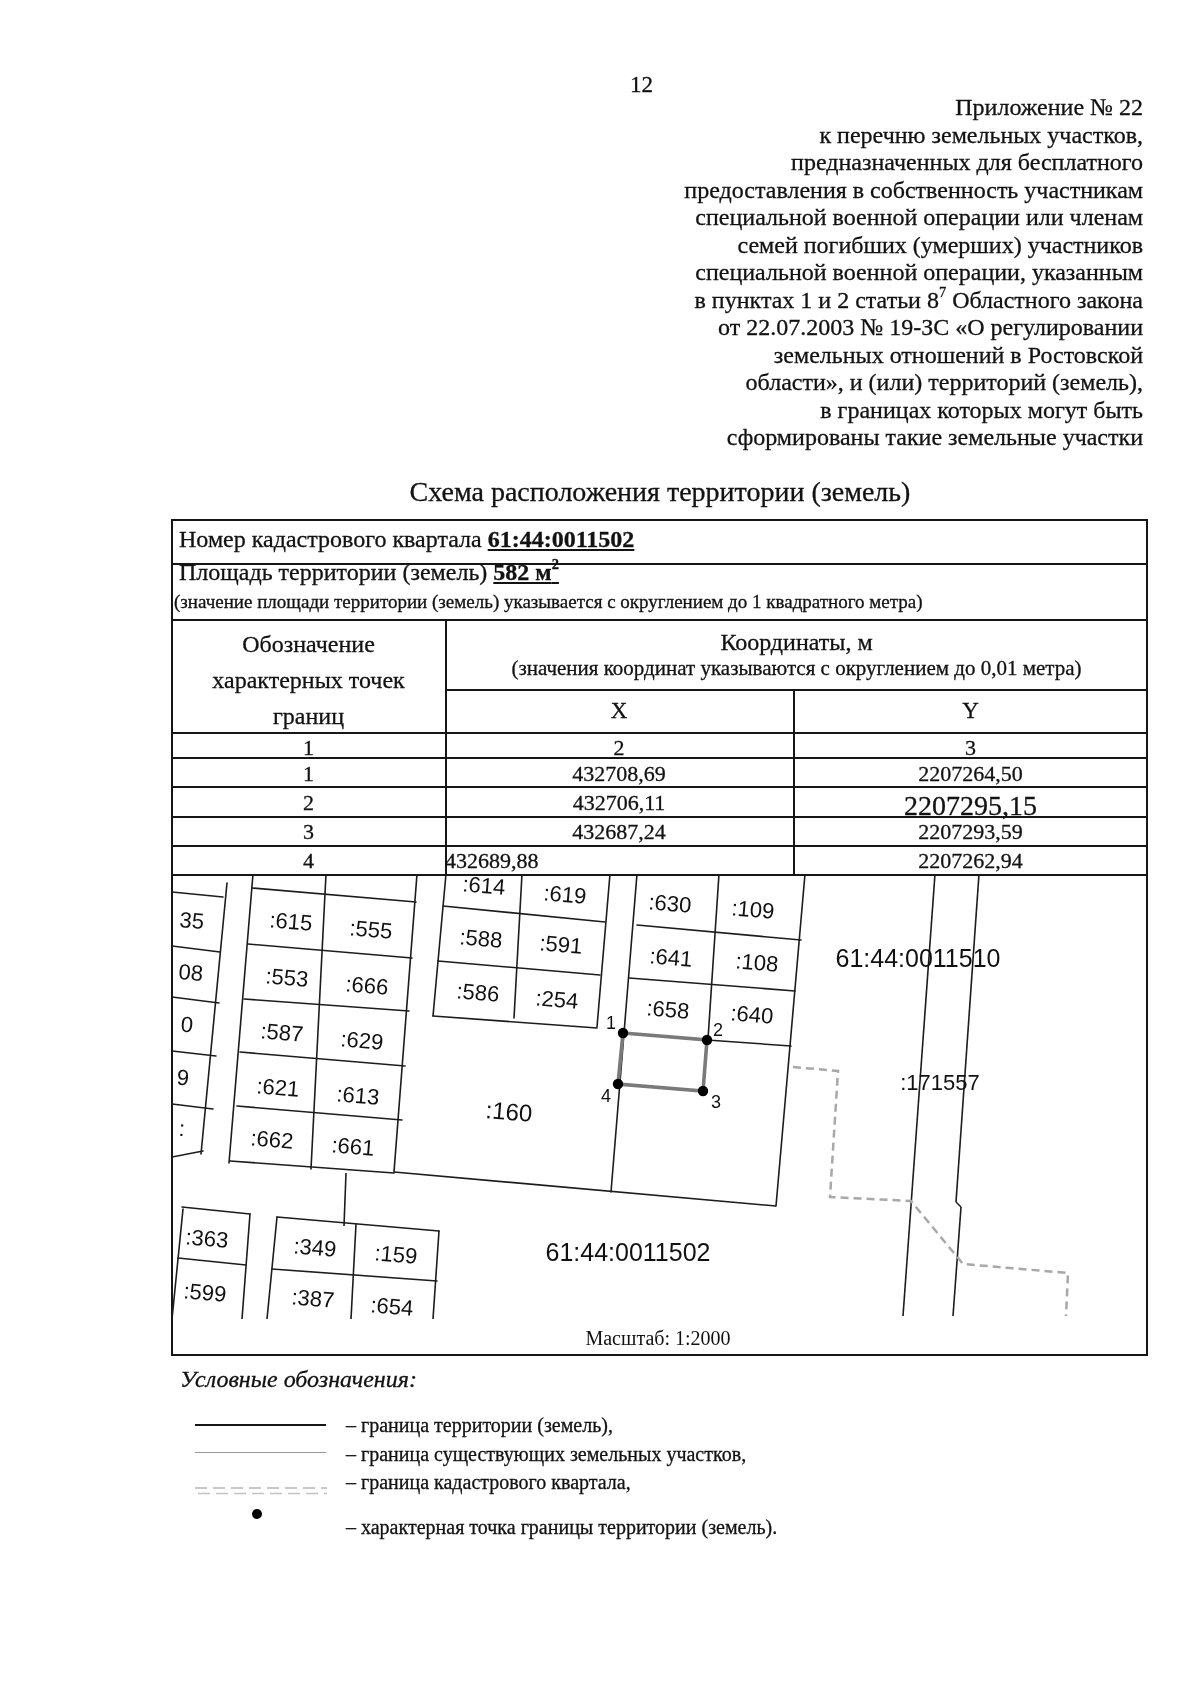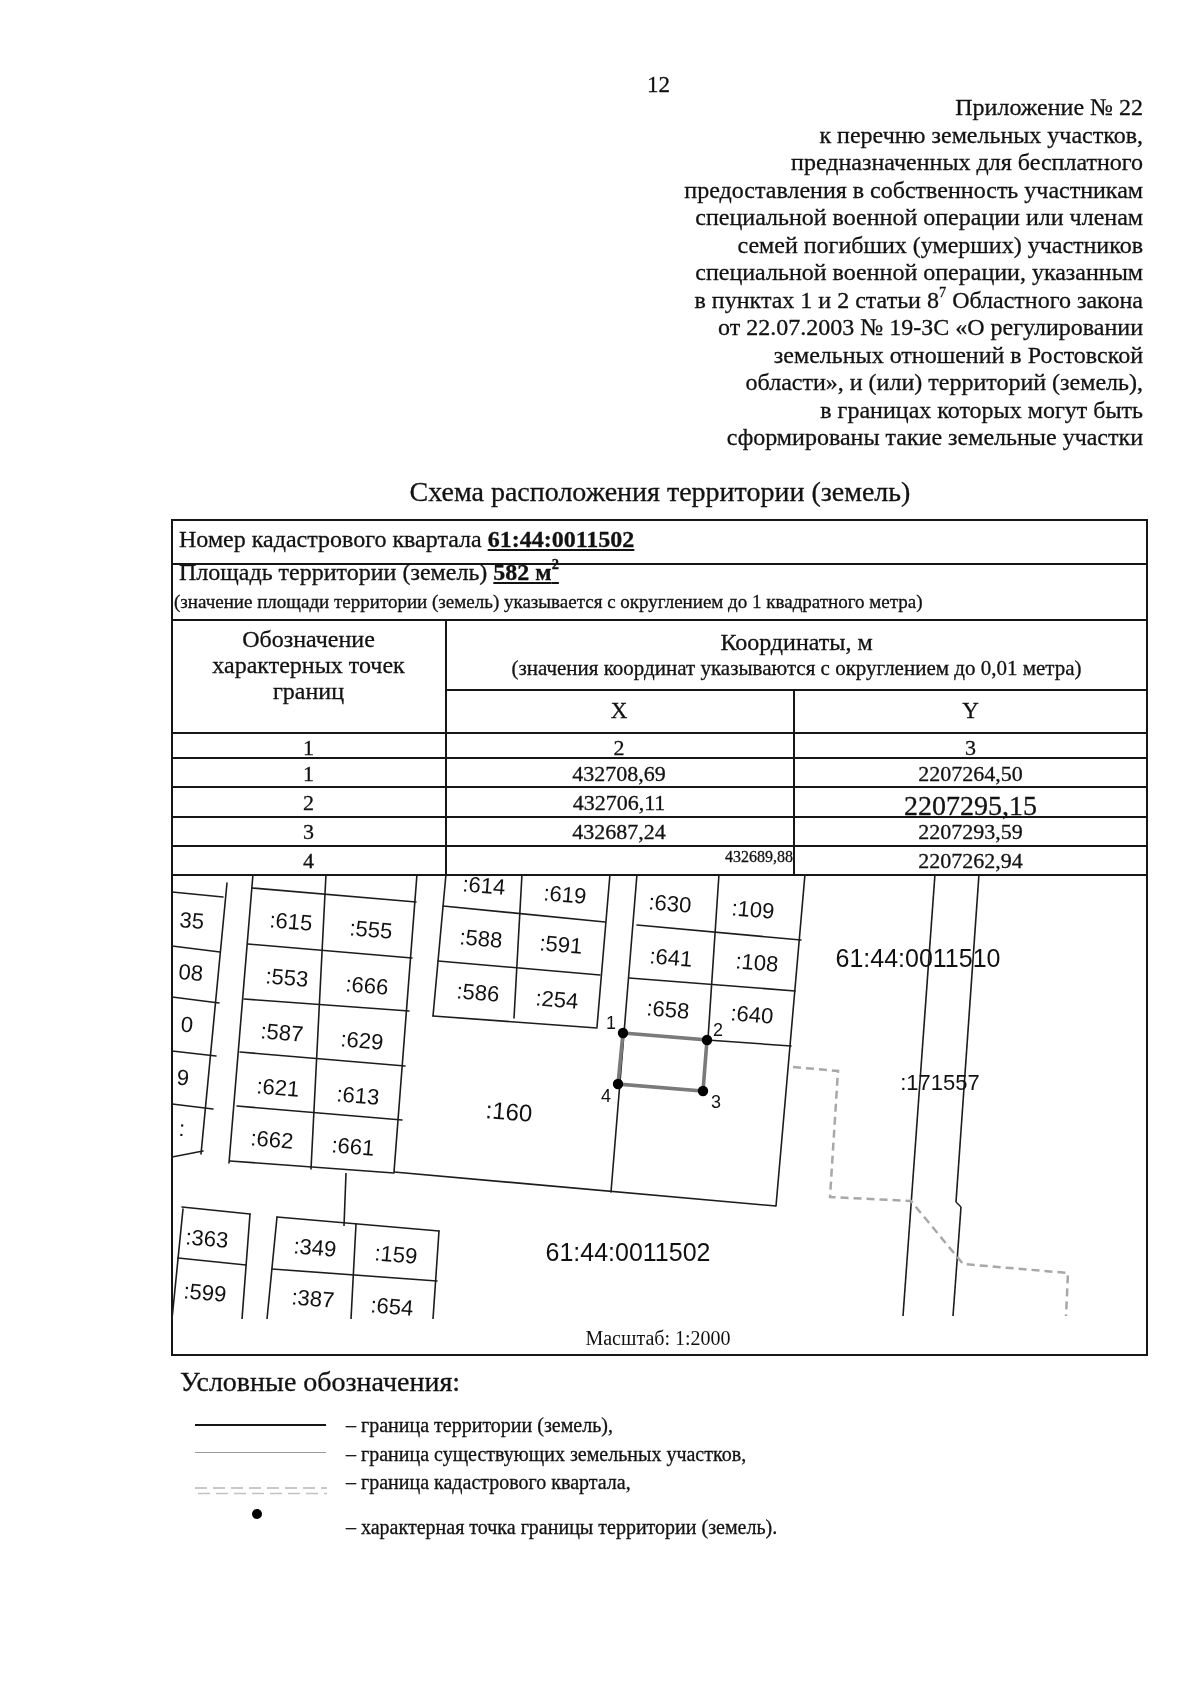--- a/index.html
+++ b/index.html
@@ -5,21 +5,21 @@
   html,body{margin:0;padding:0;background:#ffffff;}
   body{width:1200px;height:1698px;position:relative;font-family:"Liberation Serif",serif;color:#121212;-webkit-text-stroke:0.3px #121212;}
   .abs{position:absolute;}
   .hl{position:absolute;background:#161616;}
   .vl{position:absolute;background:#161616;}
   sup{font-size:60%;line-height:0;position:relative;top:-0.12em;}
 </style>
 </head>
 <body>
 
-<div class="abs" style="left:647px;top:72px;width:40px;font-size:23px;">12</div>
+<div class="abs" style="left:630px;top:72px;width:40px;font-size:23px;">12</div>
 
 <div class="abs" style="left:600px;top:94px;width:543px;text-align:right;font-size:24px;line-height:27.5px;white-space:nowrap;">
 Приложение № 22<br>
 к перечню земельных участков,<br>
 предназначенных для бесплатного<br>
 предоставления в собственность участникам<br>
 специальной военной операции или членам<br>
 семей погибших (умерших) участников<br>
 специальной военной операции, указанным<br>
 в пунктах 1 и 2 статьи 8<sup>7</sup> Областного закона<br>
@@ -46,21 +46,21 @@
 
 <div class="vl" style="left:445px;top:619px;width:2px;height:255px;"></div>
 <div class="vl" style="left:793px;top:689px;width:2px;height:185px;"></div>
 
 <div class="abs" style="left:179px;top:526px;font-size:24px;white-space:nowrap;">Номер кадастрового квартала <b><u>61:44:0011502</u></b></div>
 
 <div class="abs" style="left:179px;top:559px;font-size:24px;white-space:nowrap;">Площадь территории (земель) <b><u>582 м<sup>2</sup></u></b></div>
 
 <div class="abs" style="left:174px;top:591px;font-size:19px;white-space:nowrap;">(значение площади территории (земель) указывается с округлением до 1 квадратного метра)</div>
 
-<div class="abs" style="left:172px;top:626px;width:273px;text-align:center;font-size:24px;line-height:26px;">Обозначение<br>характерных точек<br>границ</div>
+<div class="abs" style="left:172px;top:626px;width:273px;text-align:center;font-size:24px;line-height:36px;">Обозначение<br>характерных точек<br>границ</div>
 
 <div class="abs" style="left:445px;top:629px;width:703px;text-align:center;font-size:24px;">Координаты, м</div>
 
 <div class="abs" style="left:445px;top:656px;width:703px;text-align:center;font-size:21px;">(значения координат указываются с округлением до 0,01 метра)</div>
 
 <div class="abs" style="left:445px;top:698px;width:348px;text-align:center;font-size:23px;">X</div>
 
 <div class="abs" style="left:793px;top:698px;width:355px;text-align:center;font-size:23px;">Y</div>
 
 <div class="abs" style="left:172px;top:735px;width:273px;text-align:center;font-size:22px;">1</div>
@@ -73,21 +73,21 @@
 
 <div class="abs" style="left:172px;top:790px;width:273px;text-align:center;font-size:22px;">2</div>
 <div class="abs" style="left:445px;top:790px;width:348px;text-align:center;font-size:22px;">432706,11</div>
 <div class="abs" style="left:793px;top:790px;width:355px;text-align:center;font-size:28px;">2207295,15</div>
 
 <div class="abs" style="left:172px;top:819px;width:273px;text-align:center;font-size:22px;">3</div>
 <div class="abs" style="left:445px;top:819px;width:348px;text-align:center;font-size:22px;">432687,24</div>
 <div class="abs" style="left:793px;top:819px;width:355px;text-align:center;font-size:22px;">2207293,59</div>
 
 <div class="abs" style="left:172px;top:848px;width:273px;text-align:center;font-size:22px;">4</div>
-<div class="abs" style="left:445px;top:848px;width:348px;text-align:right;font-size:16px;">432689,88</div>
+<div class="abs" style="left:445px;top:848px;width:348px;text-align:left;font-size:22px;">432689,88</div>
 <div class="abs" style="left:793px;top:848px;width:355px;text-align:center;font-size:22px;">2207262,94</div>
 
 <svg class="abs" style="left:171px;top:874px;" width="977" height="482" viewBox="171 874 977 482" font-family="Liberation Sans, sans-serif" fill="#111">
 <defs>
       <clipPath id="mapclip">
         <rect x="172" y="874" width="974" height="445"></rect>
       </clipPath>
     </defs>
 <g clip-path="url(#mapclip)">
 
@@ -248,21 +248,21 @@
 <text x="940" y="1090" text-anchor="middle" font-size="22">:171557</text>
 
 <text x="628" y="1261" text-anchor="middle" font-size="25">61:44:0011502</text>
 
 <text x="509" y="1120" text-anchor="middle" font-size="24" transform="rotate(4.8 509 1112)">:160</text>
 </g>
 
 <text x="658" y="1345" text-anchor="middle" font-size="20" font-family="Liberation Serif, serif">Масштаб: 1:2000</text>
 </svg>
 
-<div class="abs" style="left:180px;top:1366px;font-size:28px;">Условные обозначения:</div>
+<div class="abs" style="left:180px;top:1366px;font-size:24px;font-style:italic;">Условные обозначения:</div>
 
 <div class="abs" style="left:195px;top:1424px;width:131px;height:2.4px;background:#161616;"></div>
 
 <div class="abs" style="left:346px;top:1414px;font-size:20px;white-space:nowrap;">– граница территории (земель),</div>
 
 <div class="abs" style="left:195px;top:1452px;width:131px;height:1.3px;background:#9a9a9a;"></div>
 
 <div class="abs" style="left:346px;top:1443px;font-size:20px;white-space:nowrap;">– граница существующих земельных участков,</div>
 
 <svg class="abs" style="left:195px;top:1486px;" width="132" height="10">

